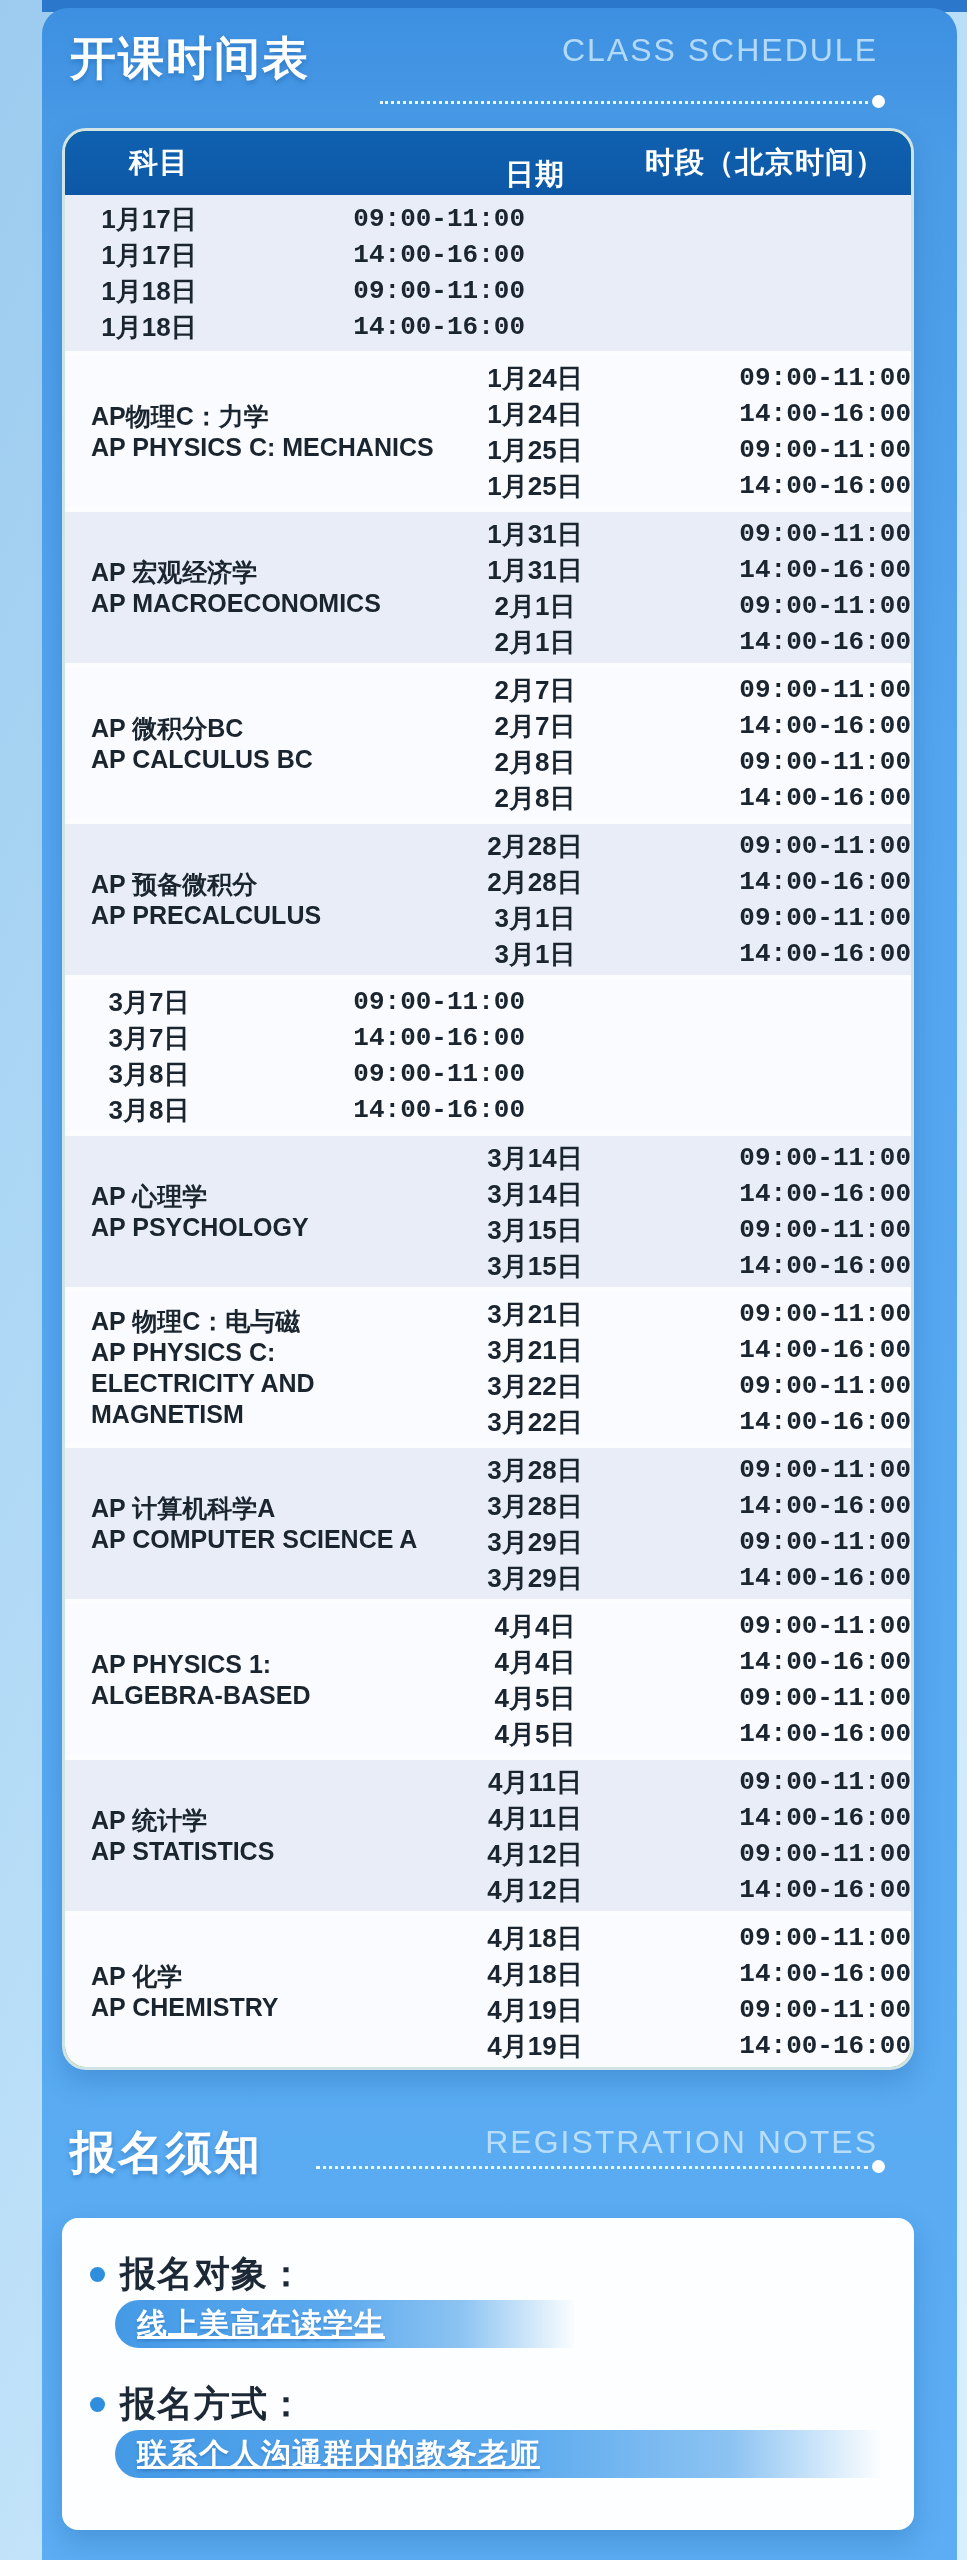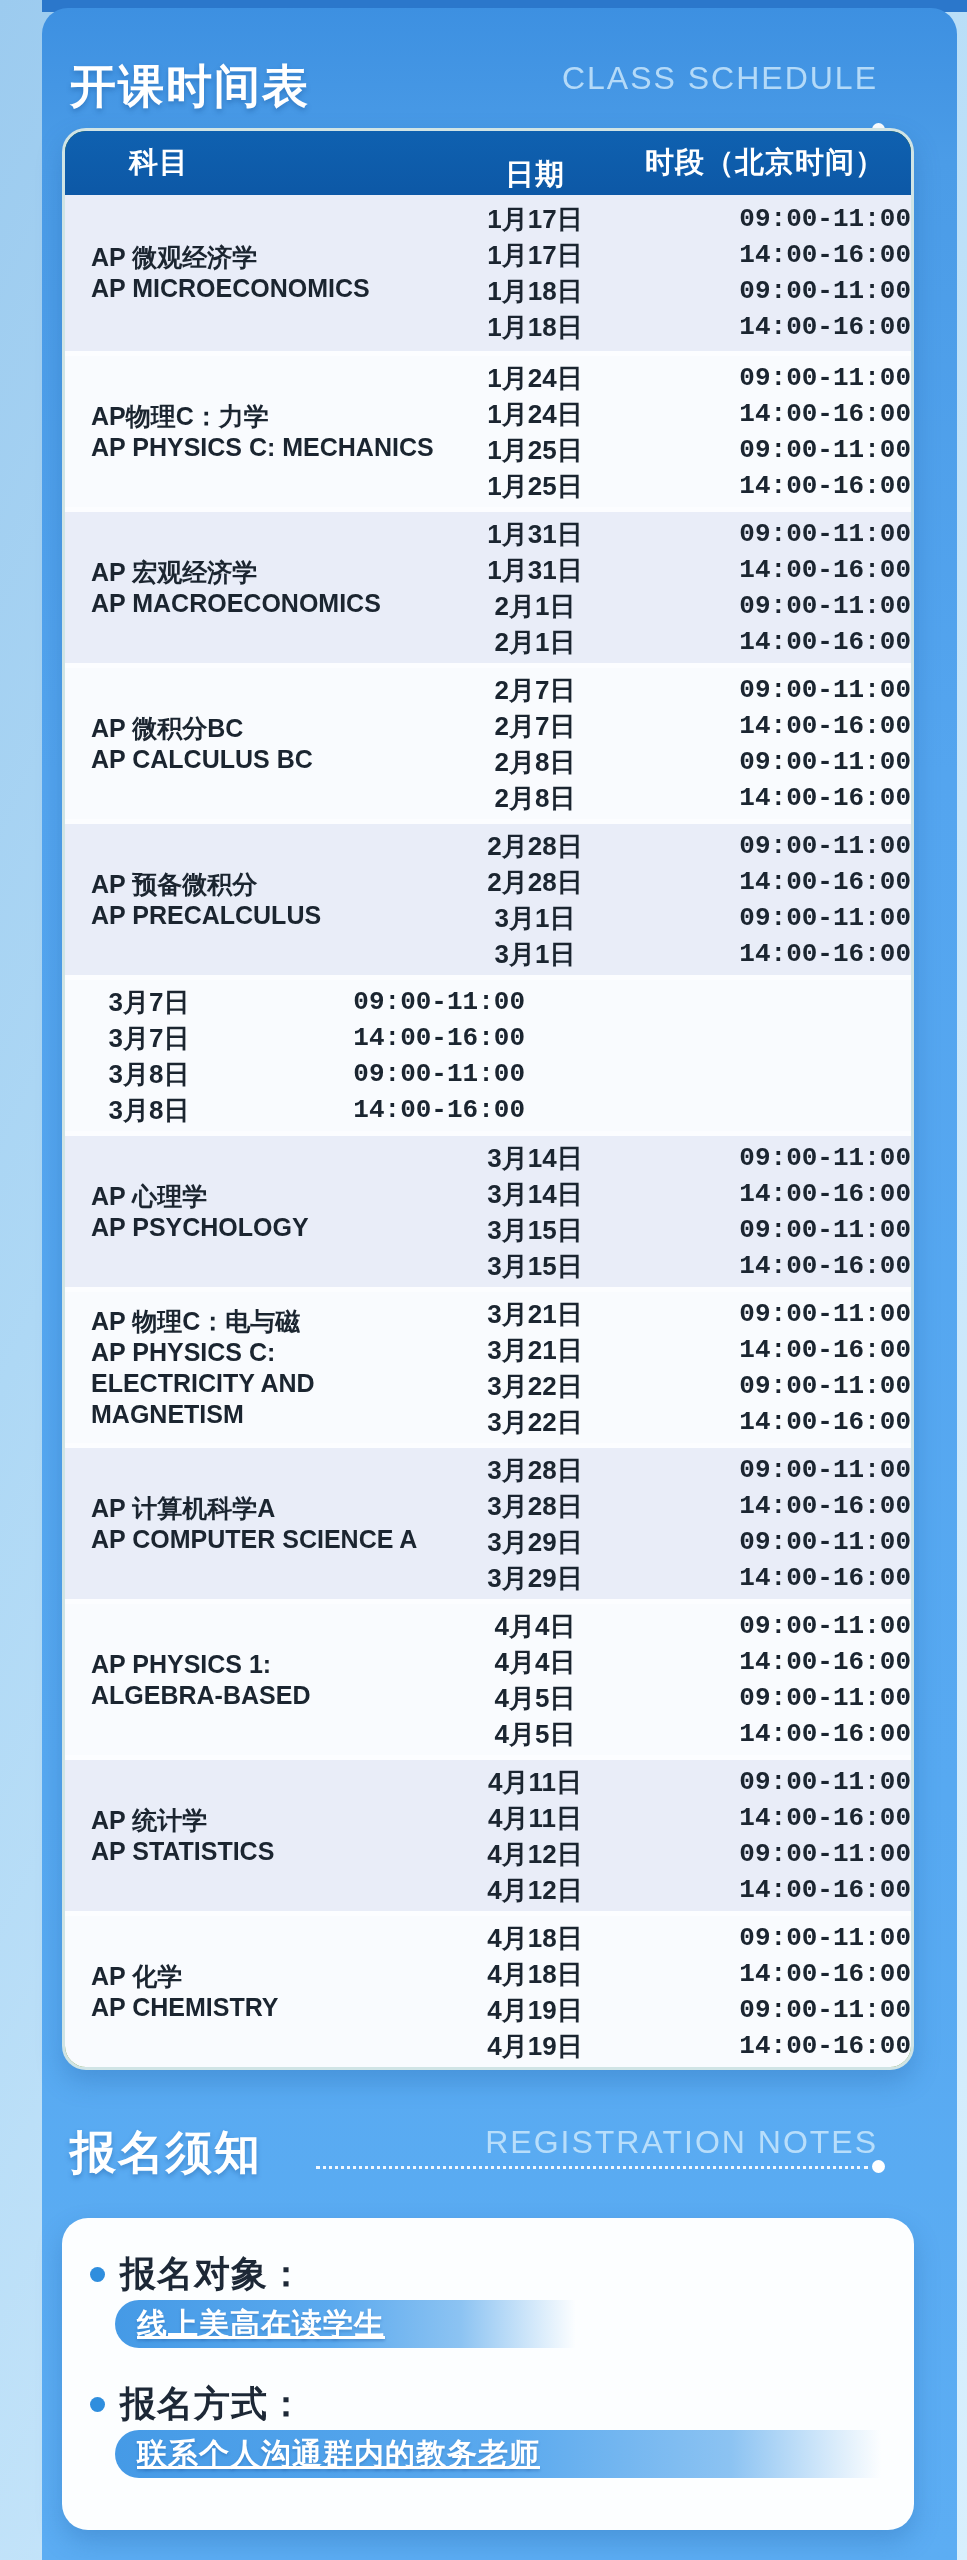--- a/index.html
+++ b/index.html
@@ -62,21 +62,21 @@
   .subject-cn,.subject-en{
     font-size:25px;font-weight:bold;color:#1b2530;line-height:31px;letter-spacing:0;
   }
   .subject-en{white-space:pre-line;}
   .col-date{width:168px;text-align:center;}
   .col-time{width:292px;text-align:right;font-family:Liberation Mono, monospace;}
   .session-line{font-size:26px;font-weight:bold;color:#1b2530;line-height:36px;}
   
   .notes-card{
     position:absolute;left:62px;top:2218px;width:852px;height:312px;box-sizing:border-box;
-    background:#fcfeff;border-radius:26px;
+    background:#fcfeff;border-radius:16px;
     box-shadow:0 12px 26px rgba(25,86,155,.28);
     padding:34px 40px 0 20px;
   }
   .note-label-row{display:flex;align-items:center;height:44px;}
   .note-bullet{
     width:15px;height:15px;border-radius:50%;background:#2f8ede;
     margin:0 15px 0 8px;flex:0 0 auto;
   }
   .note-label{font-size:36px;font-weight:bold;color:#1d2836;letter-spacing:1px;}
   .note-pill{
@@ -95,39 +95,35 @@
     background:linear-gradient(90deg,#459ae6 0%,#5aa9ee 50%,#8cc3f2 78%,rgba(255,255,255,0) 97%);
   }
   .note-item + .note-item{margin-top:34px;}
 </style>
 </head>
 <body>
 
 <div class="top-strip"></div>
 <div class="main-panel"></div>
 
-<div class="sec-header" style="top:28px;margin-top:28px;">
+<div class="sec-header" style="top:28px;">
   <div class="sec-title-cn">开课时间表</div>
   <div class="sec-title-en">CLASS SCHEDULE</div>
   <div class="dotted-line"></div>
   <div class="end-dot"></div>
 </div>
 
 <div class="table-card">
   <div class="table-header">
     <div class="h-subject">科目</div>
     <div class="h-date">日期</div>
     <div class="h-time">时段（北京时间）</div>
   </div>
   <div id="rows-container">
   <div class="table-row">
-    <div class="col-subject">
-      <div class="subject-cn">AP 微观经济学</div>
-      <div class="subject-en">AP MICROECONOMICS</div>
-    </div>
     <div class="col-date">
           <div class="session-line">1月17日</div>
           <div class="session-line">1月17日</div>
           <div class="session-line">1月18日</div>
           <div class="session-line">1月18日</div>
         </div>
     <div class="col-time">
           <div class="session-line">09:00-11:00</div>
           <div class="session-line">14:00-16:00</div>
           <div class="session-line">09:00-11:00</div>

